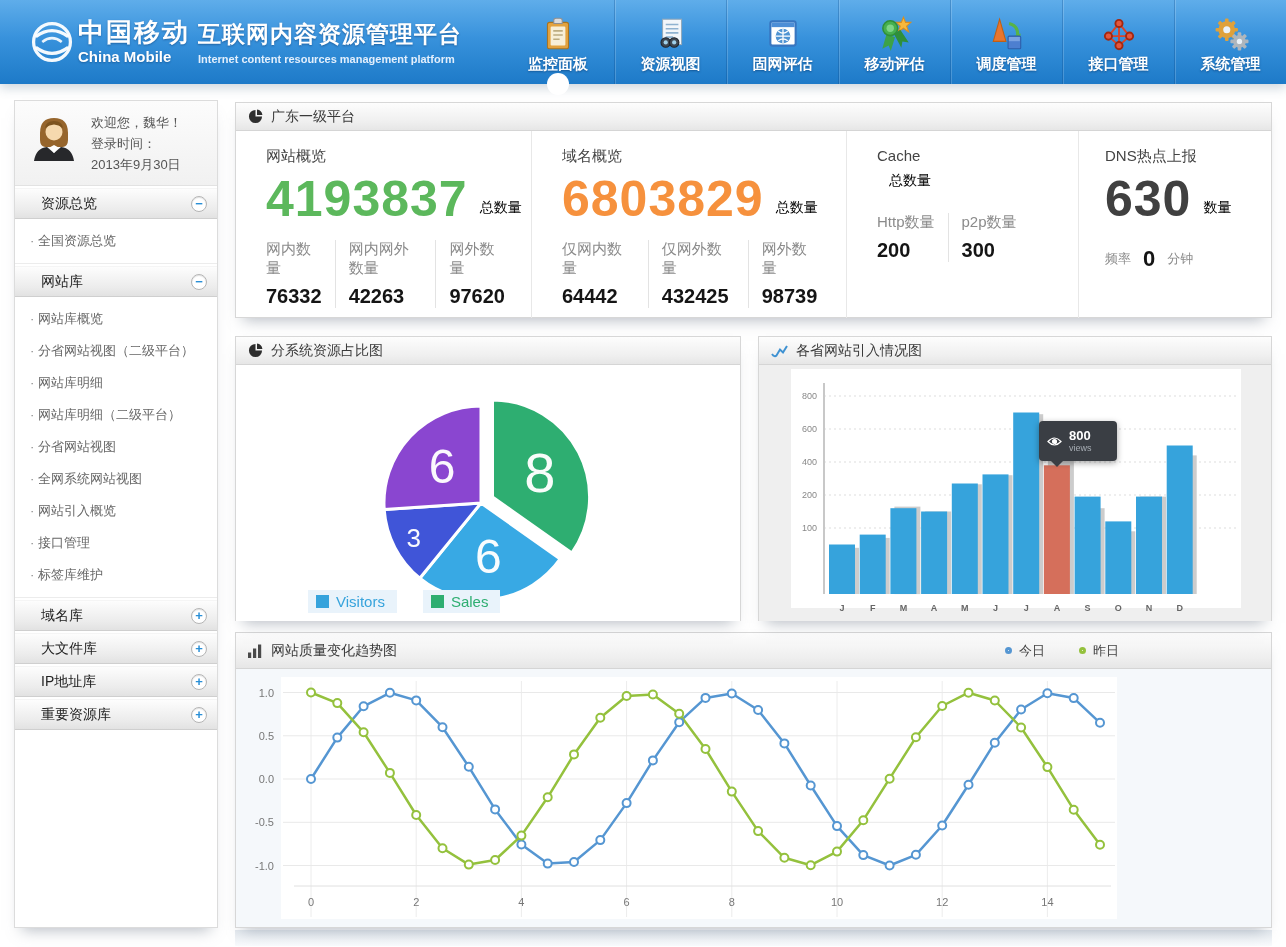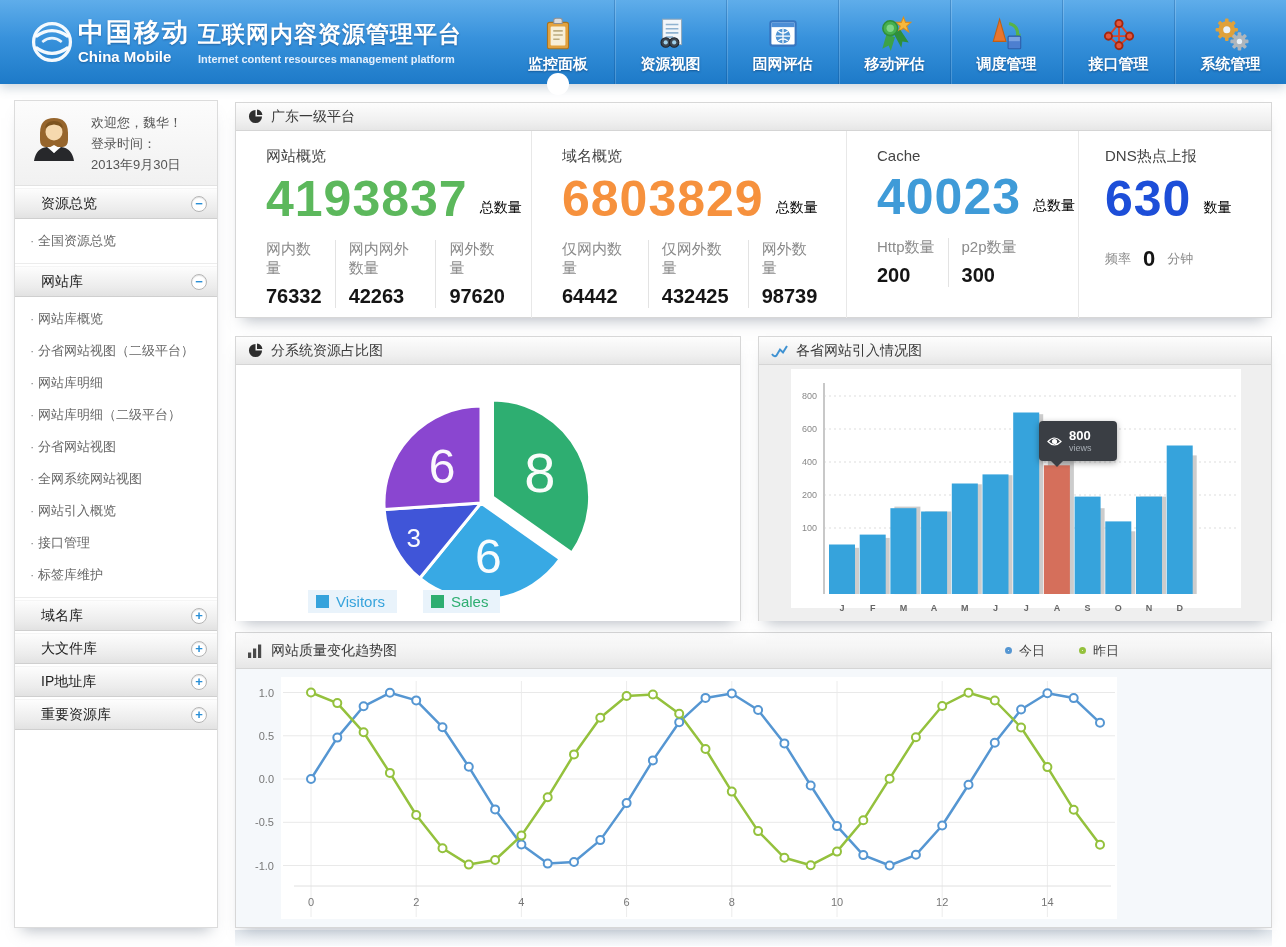--- a/index.html
+++ b/index.html
@@ -348,38 +348,37 @@
               </div>
               <div class="sub">
                 <div class="sub-label">网外数量</div>
                 <div class="sub-value">98739</div>
               </div>
             </div>
           </div>
           <div class="card card-3">
             <div class="card-title">Cache</div>
             <div class="big-row">
-              <span class="big-number" style="color:#3f9bd8">40023</span>
               <span class="big-unit">总数量</span>
             </div>
             <div class="sub-row">
               <div class="sub">
                 <div class="sub-label">Http数量</div>
                 <div class="sub-value">200</div>
               </div>
               <div class="sub">
                 <div class="sub-label">p2p数量</div>
                 <div class="sub-value">300</div>
               </div>
             </div>
           </div>
           <div class="card card-4">
             <div class="card-title">DNS热点上报</div>
             <div class="big-row">
-              <span class="big-number" style="color:#1d4ed8">630</span>
+              <span class="big-number" style="color:#404040">630</span>
               <span class="big-unit">数量</span>
             </div>
             <div class="inline-stat">
               <span class="pre">频率</span>
               <span class="val">0</span>
               <span class="suf">分钟</span>
             </div>
           </div>
         </div>
     </section>

